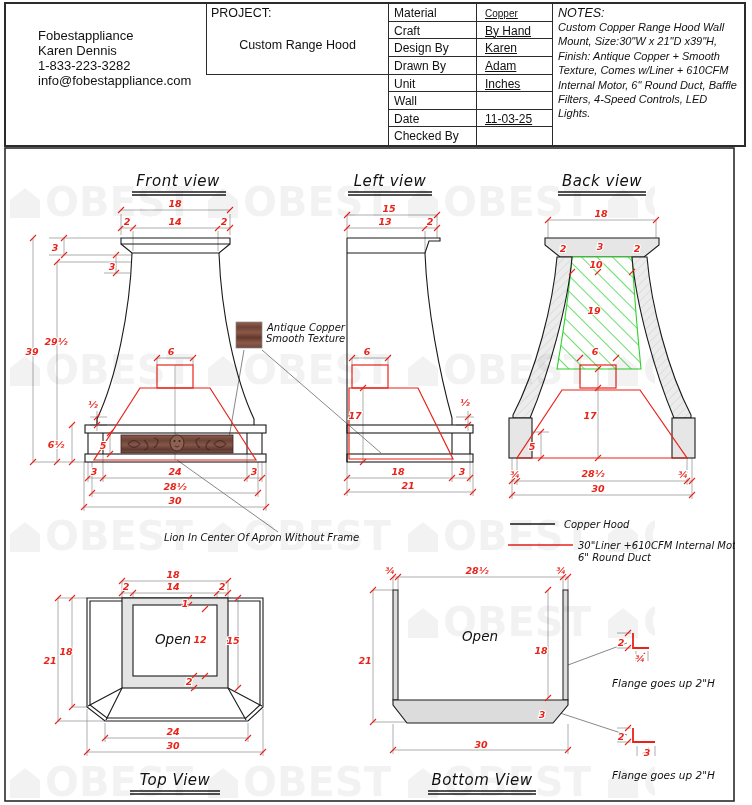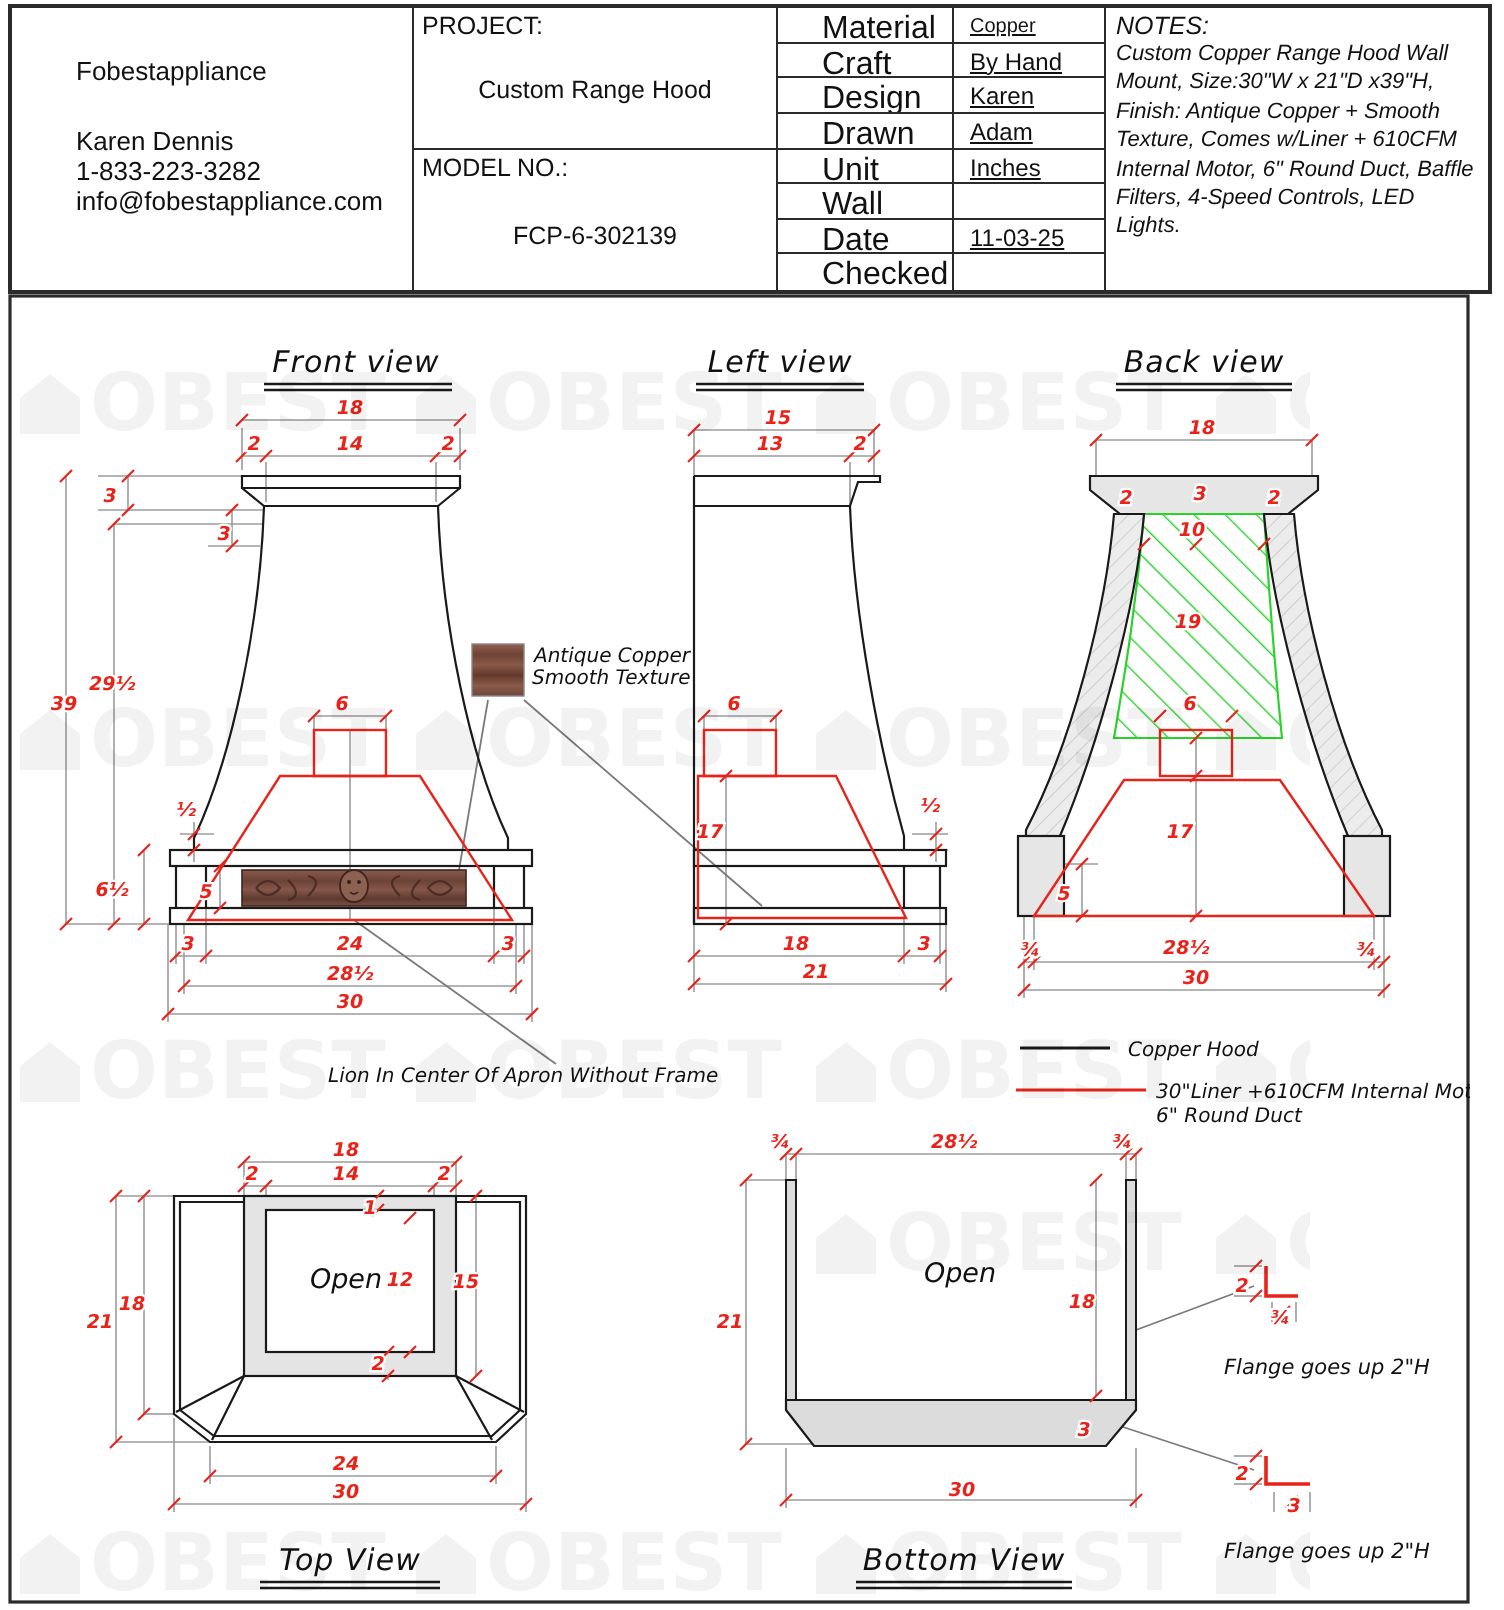--- a/index.html
+++ b/index.html
@@ -8,27 +8,27 @@
 
   
   #titleblock{position:absolute;left:4px;top:2px;width:742px;height:145px;
     border:2px solid #2b2b2b;box-sizing:border-box;display:grid;
     grid-template-columns:200px 182px 88px 76px auto;
     grid-template-rows:repeat(8,1fr);background:#fff;}
   .cell{box-sizing:border-box;border-left:1.5px solid #2b2b2b;overflow:hidden;}
   .no-l{border-left:none;}
   .rb{border-bottom:1.5px solid #2b2b2b;}
   #company-cell{grid-column:1;grid-row:1/9;padding:24px 4px 0 32px;font-size:13px;}
-  #company-name{margin-bottom:20px;}
+  #company-name{}
   #company-cell .line{line-height:15px;}
   #project-cell{grid-column:2;grid-row:1/5;padding:2px 4px;font-size:12.5px;}
   #project-value{text-align:center;margin-top:18px;font-size:12.5px;}
   #model-cell{grid-column:2;grid-row:5/9;padding:2px 4px;font-size:12.5px;}
   #model-value{text-align:center;margin-top:20px;font-size:12.5px;}
-  .f-label{grid-column:3;padding:2px 0 0 22px;font-size:16px;}
+  .f-label{grid-column:3;padding:2px 0 0 5px;font-size:12px;}
   .f-value{grid-column:4;padding:2px 0 0 8px;font-size:12px;text-decoration:underline;}
   .fs-small{font-size:10px !important;padding-top:4px !important;}
   #notes-cell{grid-column:5;grid-row:1/9;padding:2px 5px;font-style:italic;}
   #notes-title{font-size:12.5px;}
   #notes-body{font-size:11px;line-height:14.4px;}
 
   
   #sheet{position:absolute;left:4px;top:147px;width:731px;height:655px;text-decoration:underline;}
   svg text{font-family:"DejaVu Sans", sans-serif;}
   .dim{font:italic bold 9.5px "DejaVu Sans", sans-serif;fill:#e8231a;
@@ -63,24 +63,20 @@
     <div id="company-cell" class="cell no-l">
       <div id="company-name">Fobestappliance</div>
       <div class="line">Karen Dennis</div>
       <div class="line">1-833-223-3282</div>
       <div class="line">info@fobestappliance.com</div>
     </div>
 
     <div id="project-cell" class="cell rb">
       <div>PROJECT:</div>
       <div id="project-value">Custom Range Hood</div>
-    </div>
-    <div id="model-cell" class="cell">
-      <div>MODEL NO.:</div>
-      <div id="model-value">FCP-6-302139</div>
     </div>
 
     <div class="cell f-label rb" style="grid-row:1">Material</div>
     <div class="cell f-value rb fs-small" style="grid-row:1">Copper</div>
     <div class="cell f-label rb" style="grid-row:2">Craft</div>
     <div class="cell f-value rb" style="grid-row:2">By Hand</div>
     <div class="cell f-label rb" style="grid-row:3">Design By</div>
     <div class="cell f-value rb" style="grid-row:3">Karen</div>
     <div class="cell f-label rb" style="grid-row:4">Drawn By</div>
     <div class="cell f-value rb" style="grid-row:4">Adam</div>

